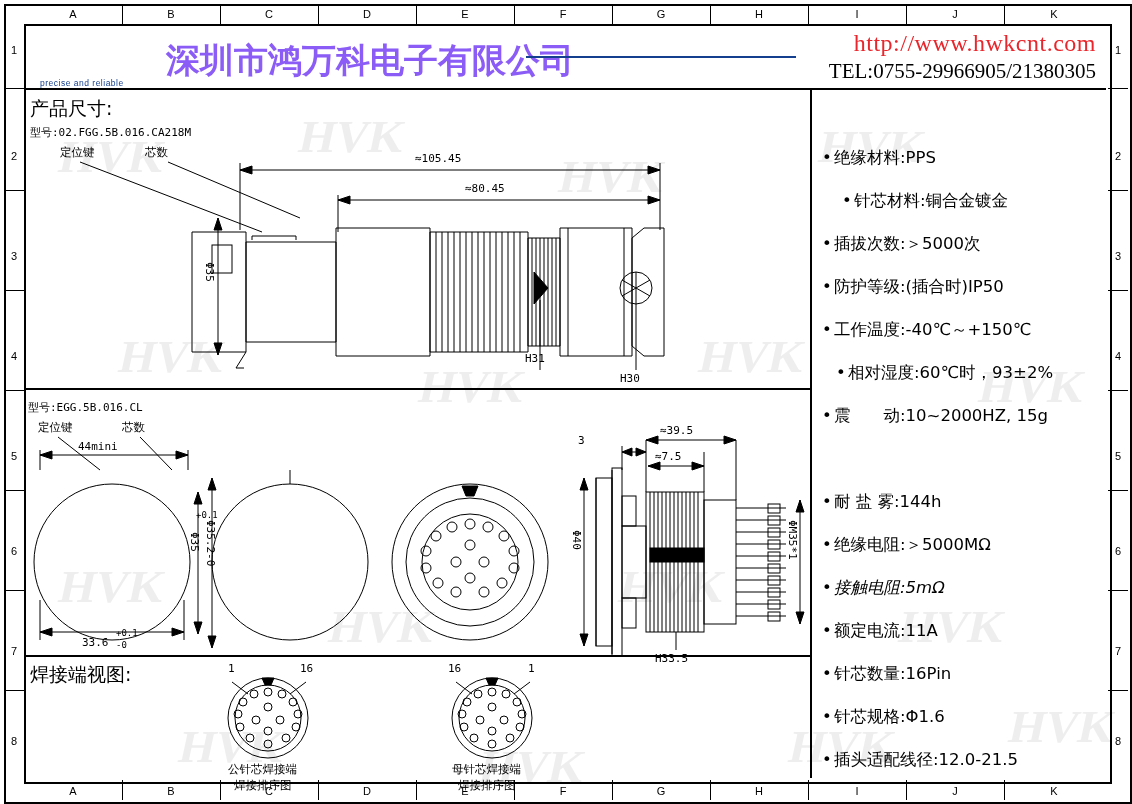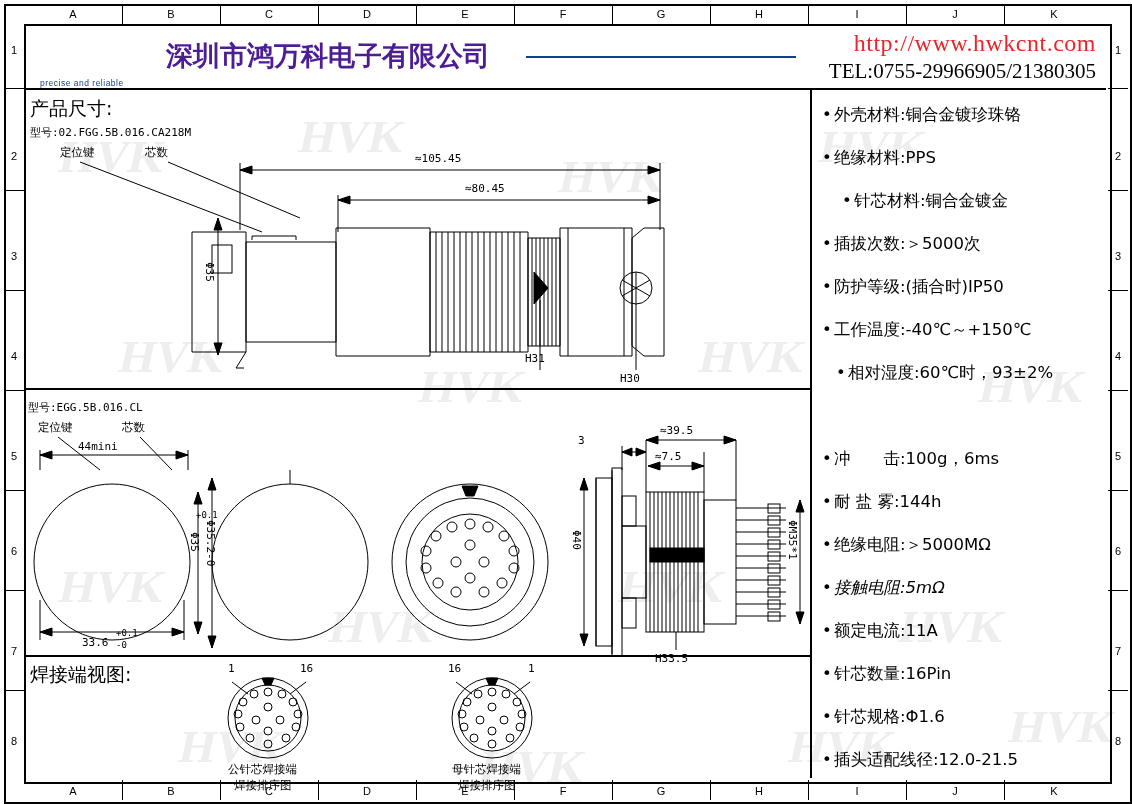--- a/index.html
+++ b/index.html
@@ -15,21 +15,21 @@
   .colmark.bot{top:auto;bottom:4px;}
   .rowmark{position:absolute;left:5px;width:18px;text-align:center;font-size:11px;}
   .rowmark.right{left:auto;right:5px;}
   .tick{position:absolute;background:#000;}
 
   
   .header{position:absolute;left:26px;top:26px;width:1080px;height:62px;border-bottom:2px solid #000;overflow:hidden;}
   .logo{position:absolute;left:8px;top:8px;color:#143f8f;font-weight:bold;font-size:40px;letter-spacing:1px;font-family:"Liberation Sans",sans-serif;}
   .logo .r{font-size:13px;vertical-align:super;}
   .slogan{position:absolute;left:14px;top:52px;font-size:8.5px;color:#143f8f;letter-spacing:.5px;}
-  .cname{position:absolute;left:140px;top:12px;font-size:27px;color:#4c1d95;font-weight:bold;font-family:"DejaVu Sans",sans-serif;}
+  .cname{position:absolute;left:140px;top:12px;font-size:34px;color:#8b5cf6;font-weight:bold;font-family:"DejaVu Sans",sans-serif;}
   .cline{position:absolute;left:500px;top:30px;width:270px;height:2px;background:#143f8f;}
   .url{position:absolute;right:10px;top:4px;font-size:24px;color:#e8262b;font-family:"Liberation Serif",serif;letter-spacing:.5px;}
   .tel{position:absolute;right:10px;top:33px;font-size:21px;color:#000;font-family:"Liberation Serif",serif;}
 
   
   .specpanel{position:absolute;left:810px;top:88px;width:296px;height:690px;border-left:2px solid #000;box-sizing:border-box;}
   .specline{position:absolute;left:10px;font-size:16.5px;color:#000;font-family:"DejaVu Sans",sans-serif;white-space:nowrap;}
   .specline .dot{display:inline-block;width:12px;}
 
   
@@ -149,28 +149,27 @@
 
   <div class="header">
     <div class="slogan">precise and reliable</div>
     <div class="cname">深圳市鸿万科电子有限公司</div>
     <div class="cline"></div>
     <div class="url">http://www.hwkcnt.com</div>
     <div class="tel">TEL:0755-29966905/21380305</div>
   </div>
 
   <div class="specpanel">
-    <div class="specline" style="top:16px;"><span class="dot">•</span><span>外壳材料:铜合金镀珍珠铬</span></div>
     <div class="specline" style="top:59px;"><span class="dot">•</span><span>绝缘材料:PPS</span></div>
     <div class="specline" style="top:102px;margin-left:20px;"><span class="dot">•</span><span>针芯材料:铜合金镀金</span></div>
     <div class="specline" style="top:145px;"><span class="dot">•</span><span>插拔次数:＞5000次</span></div>
     <div class="specline" style="top:188px;"><span class="dot">•</span><span>防护等级:(插合时)IP50</span></div>
     <div class="specline" style="top:231px;"><span class="dot">•</span><span>工作温度:-40℃～+150℃</span></div>
     <div class="specline" style="top:274px;margin-left:14px;"><span class="dot">•</span><span>相对湿度:60℃时，93±2%</span></div>
-    <div class="specline" style="top:360px;"><span class="dot">•</span><span>冲　　击:100g，6ms</span></div>
+    <div class="specline" style="top:317px;"><span class="dot">•</span><span>震　　动:10~2000HZ, 15g</span></div>
     <div class="specline" style="top:403px;"><span class="dot">•</span><span>耐 盐 雾:144h</span></div>
     <div class="specline" style="top:446px;"><span class="dot">•</span><span>绝缘电阻:＞5000MΩ</span></div>
     <div class="specline" style="top:489px;font-style:italic;"><span class="dot">•</span><span>接触电阻:5mΩ</span></div>
     <div class="specline" style="top:532px;"><span class="dot">•</span><span>额定电流:11A</span></div>
     <div class="specline" style="top:575px;"><span class="dot">•</span><span>针芯数量:16Pin</span></div>
     <div class="specline" style="top:618px;"><span class="dot">•</span><span>针芯规格:Φ1.6</span></div>
     <div class="specline" style="top:661px;"><span class="dot">•</span><span>插头适配线径:12.0-21.5</span></div>
   </div>
 
   <div class="hdiv" style="top:388px;"></div>

